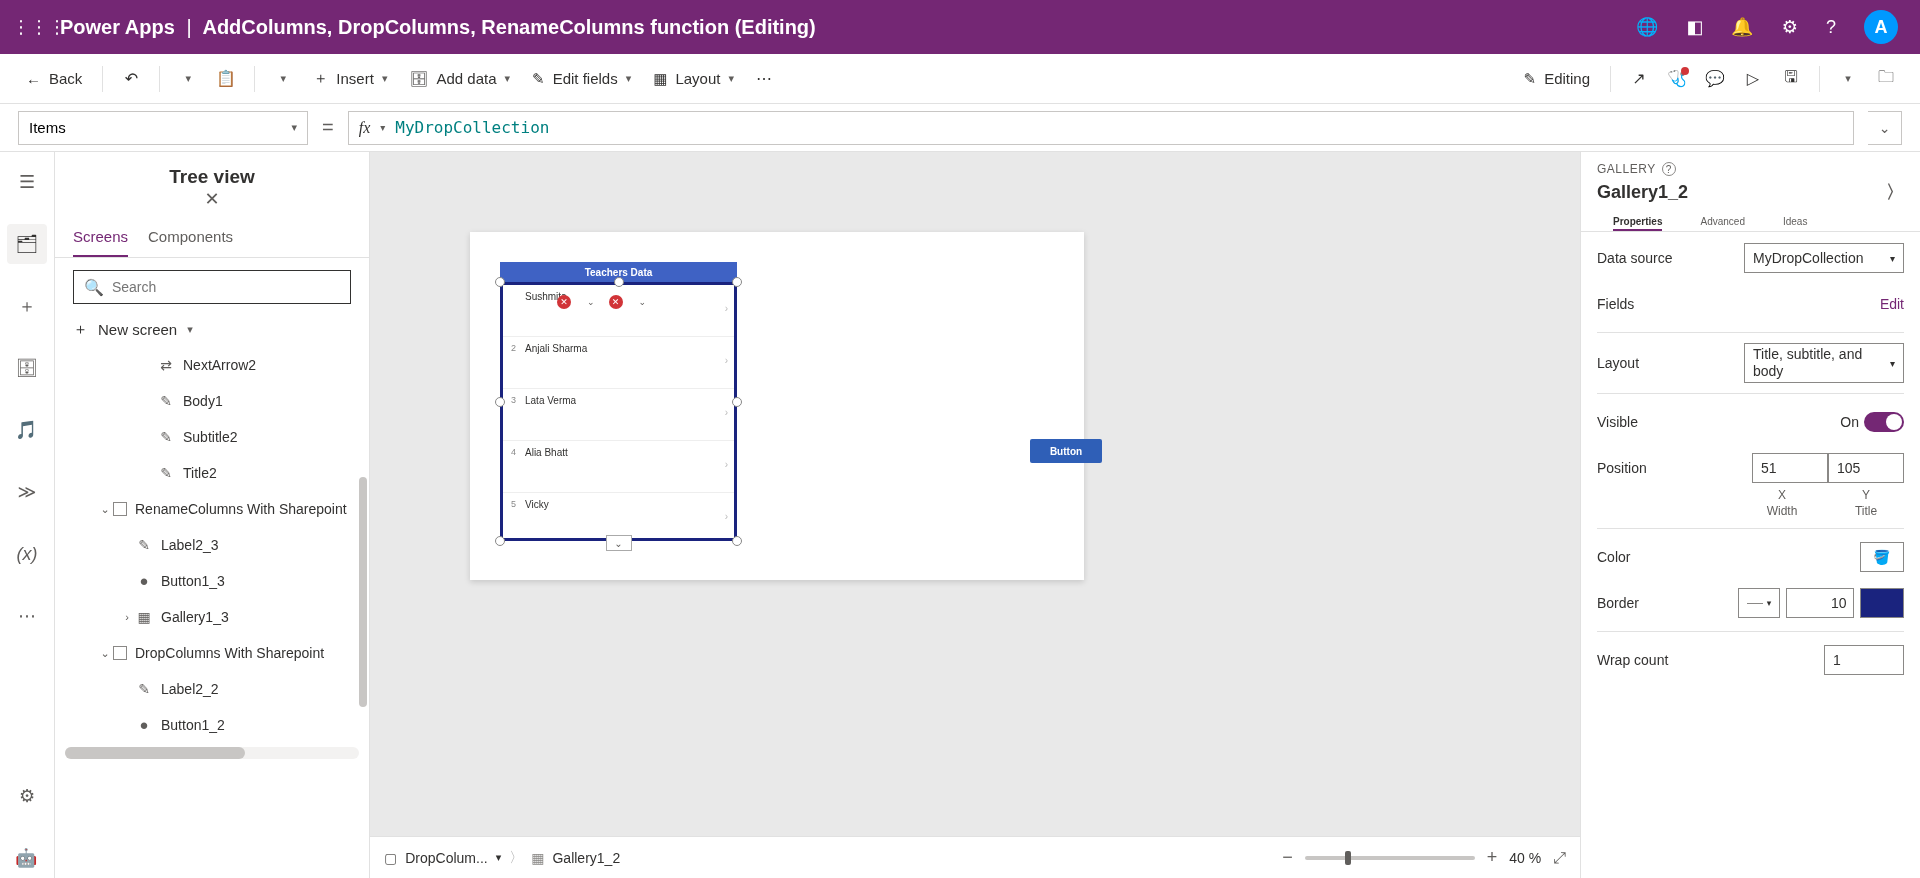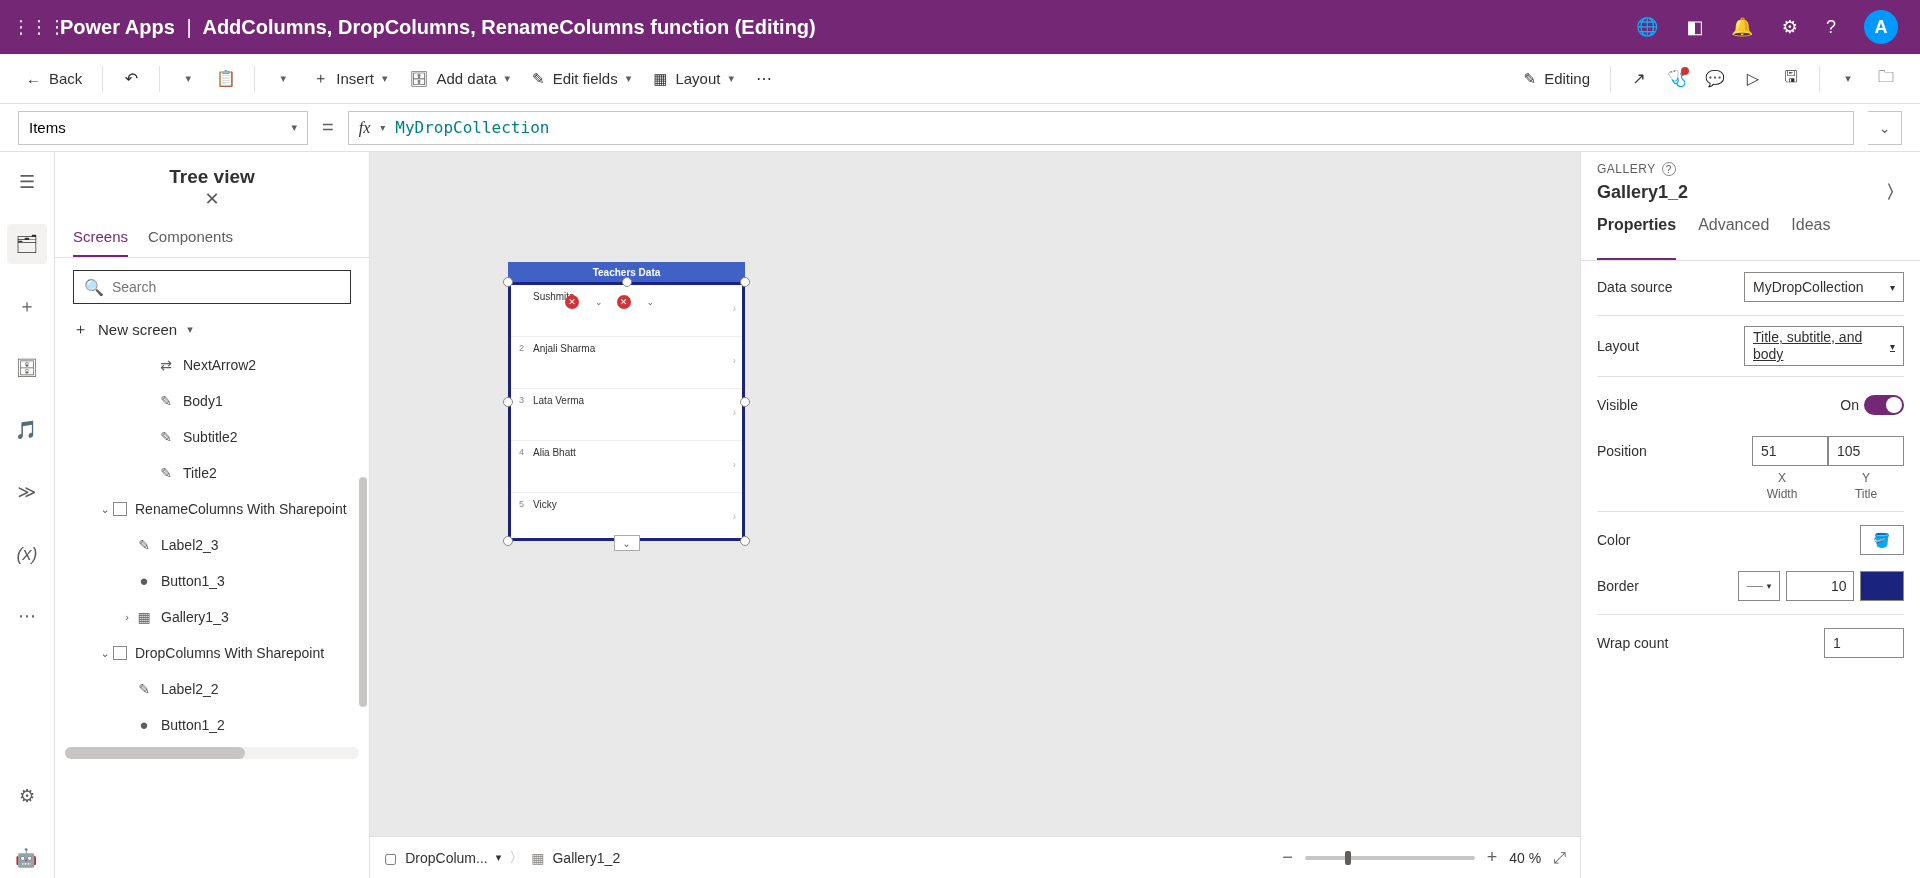--- a/index.html
+++ b/index.html
@@ -58,21 +58,21 @@
 .tree .node .indent { display: inline-block; }
 .tree .node .twisty { width: 16px; font-size: 11px; color: #605e5c; text-align: center; }
 .tree .node .nicon { width: 18px; height: 18px; margin-right: 8px; display: inline-flex; align-items: center; justify-content: center; color: #605e5c; }
 .tree .hscroll { height: 12px; margin: 4px 10px 0 10px; background: #f3f2f1; border-radius: 6px; position: relative; }
 .tree .hscroll .thumb { position: absolute; left: 0; top: 0; height: 12px; width: 180px; background: #c8c6c4; border-radius: 6px; }
 
 
 .canvaswrap { flex: 1; background: #e9e9e9; display: flex; flex-direction: column; }
 .canvas-area { flex: 1; position: relative; overflow: hidden; }
 .artboard { position: absolute; left: 100px; top: 80px; width: 614px; height: 348px; background: #fff; box-shadow: 0 2px 6px rgba(0,0,0,.15); }
-.gallery-sel { position: absolute; left: 138px; top: 110px; width: 237px; height: 279px; }
+.gallery-sel { position: absolute; left: 130px; top: 110px; width: 237px; height: 279px; }
 .gallery-sel .ghdr { height: 20px; background: #3f62c4; color: #fff; font-size: 10px; font-weight: 600; display: flex; align-items: center; justify-content: center; }
 .gallery-sel .gbody { border: 3px solid #1a237e; height: 259px; background: #fff; position: relative; overflow: hidden; }
 .grow { height: 52px; border-bottom: 1px solid #eee; display: flex; align-items: flex-start; padding: 4px 8px; position: relative; font-size: 10px; color: #323130; }
 .grow:last-child { border-bottom: none; }
 .grow .num { width: 14px; color: #888; font-size: 9px; padding-top: 2px; }
 .grow .name { padding-top: 2px; }
 .grow .arrow { position: absolute; right: 6px; top: 18px; color: #bbb; font-size: 10px; }
 .grow.first .pencil { position: absolute; left: -22px; top: 4px; width: 20px; height: 20px; border-radius: 50%; background: #fff; border: 1px solid #ccc; display: flex; align-items: center; justify-content: center; font-size: 10px; }
 .grow.first .errgroup { position: absolute; left: 54px; top: 10px; display: flex; gap: 14px; }
 .grow.first .err { width: 14px; height: 14px; border-radius: 50%; background: #d13438; color: #fff; font-size: 9px; display: flex; align-items: center; justify-content: center; }
@@ -92,21 +92,21 @@
 .canvasfoot .spacer { flex: 1; }
 .zoom-slider { width: 170px; height: 4px; background: #c8c6c4; position: relative; border-radius: 2px; }
 .zoom-slider .thumb { position: absolute; left: 40px; top: -5px; width: 6px; height: 14px; background: #605e5c; border-radius: 2px; }
 
 
 .props { width: 340px; border-left: 1px solid #e1e1e1; display: flex; flex-direction: column; overflow: hidden; }
 .props .phdr { padding: 10px 16px 4px 16px; }
 .props .phdr .typelabel { font-size: 12px; color: #605e5c; letter-spacing: .5px; display: flex; align-items: center; gap: 6px; }
 .props .phdr .ctrlname { font-size: 18px; font-weight: 600; color: #323130; margin-top: 4px; display: flex; align-items: center; justify-content: space-between; }
 .props .ptabs { display: flex; gap: 22px; padding: 8px 16px 0 16px; border-bottom: 1px solid #e1e1e1; }
-.props .ptabs .ptab { padding-bottom: 24px; font-size: 16px; color: #605e5c; cursor: pointer; border-bottom: 2px solid transparent; }
+.props .ptabs .ptab { padding-bottom: 2px; font-size: 10px; color: #605e5c; cursor: pointer; border-bottom: 2px solid transparent; margin-left: 16px; }
 .props .ptabs .ptab.active { color: #323130; font-weight: 600; border-bottom-color: #742774; }
 .props .plist { flex: 1; overflow-y: auto; padding: 8px 16px; display: flex; flex-direction: column; gap: 10px; }
 .prow { display: flex; align-items: center; min-height: 36px; font-size: 14px; color: #323130; }
 .prow .plabel { flex: 1; }
 .prow .pval { width: 160px; }
 .prow .pinput { height: 30px; border: 1px solid #8a8886; padding: 0 8px; font-size: 14px; display: flex; align-items: center; justify-content: space-between; background: #fff; }
 .prow .pinput.small { width: 76px; }
 .prow .pair { display: flex; gap: 0; }
 .prow .sublabels { display: flex; gap: 8px; }
 .prow .sublabels span { width: 76px; text-align: center; font-size: 12px; color: #605e5c; }
@@ -314,20 +314,23 @@
           <span>Button1_2</span>
         </div>
         <div class="hscroll">
           <div class="thumb"></div>
         </div>
       </div>
   </div>
 
   <div class="canvaswrap">
     <div class="canvas-area">
+      <div class="artboard">
+        <div class="canvas-button">Button</div>
+      </div>
       <div class="gallery-sel">
         <div class="ghdr">Teachers Data</div>
         <div class="gbody" id="gbody">
             <div class="grow first">
               <span class="num"></span>
               <span class="name">Sushmita</span>
               <span class="arrow">›</span>
               <span class="pencil">✎</span>
               <span class="errgroup">
                 <span class="err">✕</span>
@@ -409,27 +412,31 @@
       <div class="prow">
         <div class="plabel">Data source</div>
         <div class="pval">
             <div class="pinput">
               <span>MyDropCollection</span>
               <span style="font-size:10px;">▾</span>
             </div>
           </div>
       </div>
 
+      <div class="prow">
+        <div class="plabel">Fields</div>
+        <div class="plink">Edit</div>
+      </div>
 
       <div style="height:1px;background:#e1e1e1;"></div>
 
       <div class="prow">
         <div class="plabel">Layout</div>
         <div class="pval">
-            <div class="pinput" style="height:40px;text-decoration:underline;">
+            <div class="pinput" style="height:40px;">
               <span style="line-height:1.2;">Title, subtitle, and body</span>
               <span style="font-size:10px;">▾</span>
             </div>
           </div>
       </div>
 
       <div style="height:1px;background:#e1e1e1;"></div>
 
       <div class="prow">
         <div class="plabel">Visible</div>

